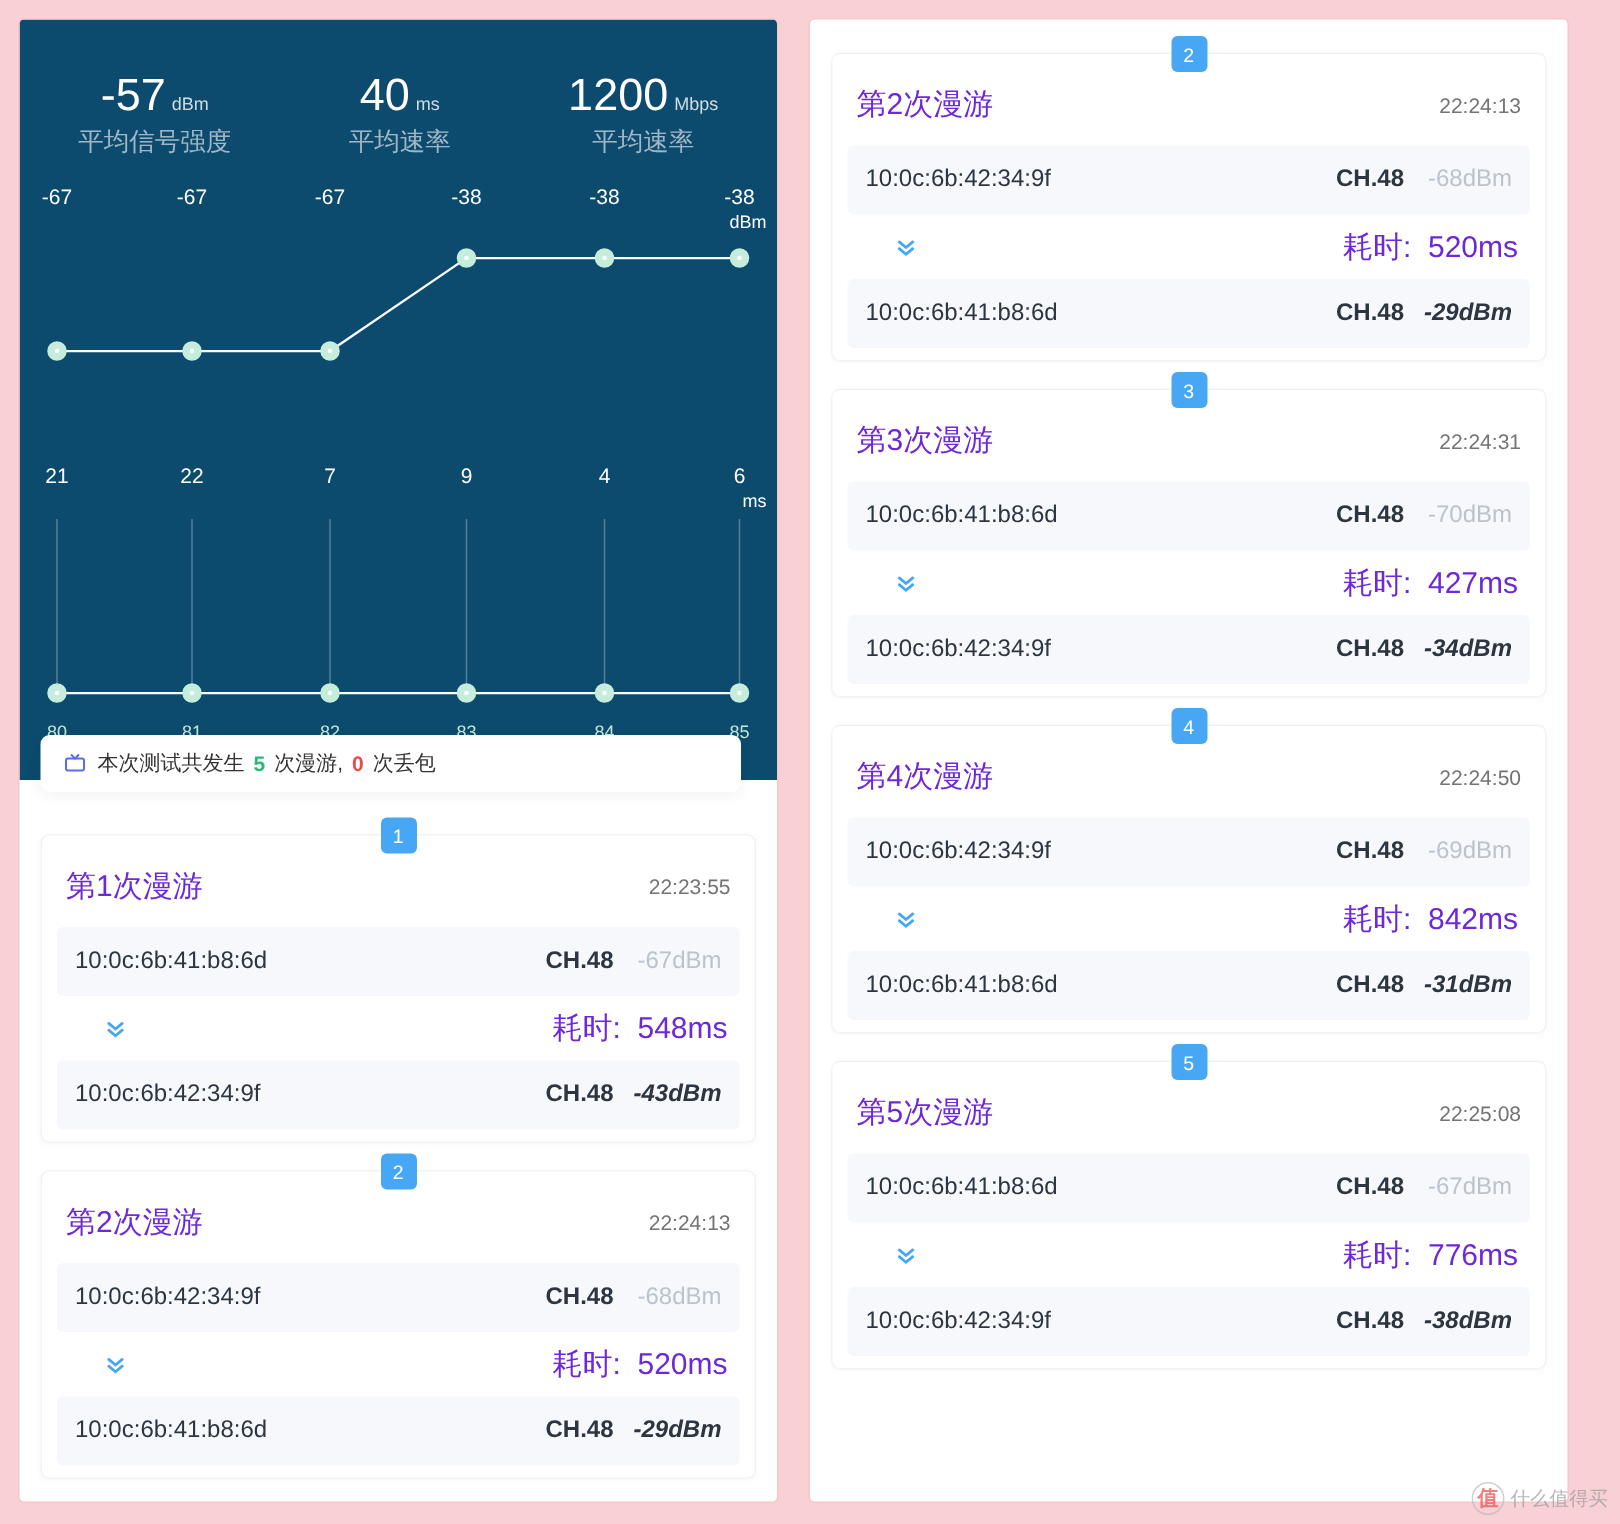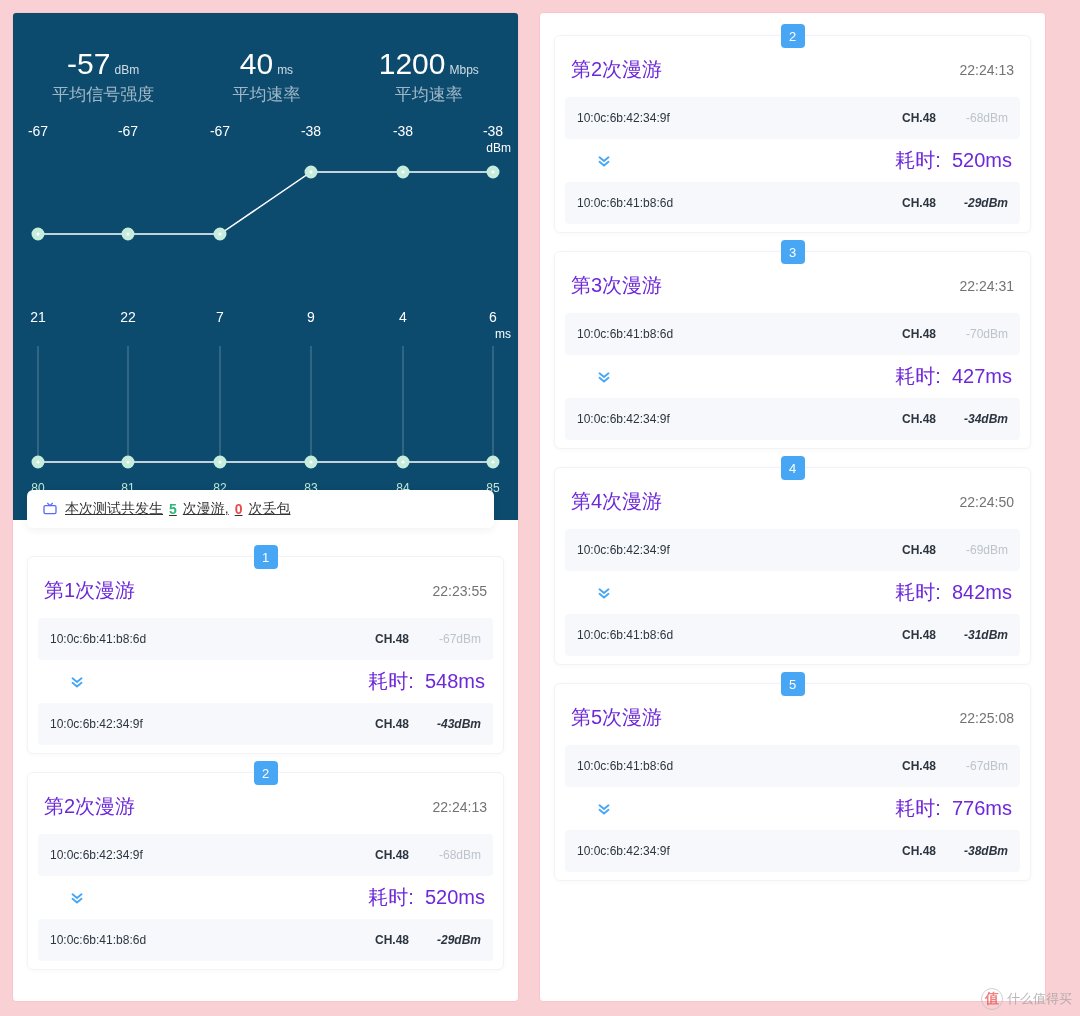--- a/index.html
+++ b/index.html
@@ -20,35 +20,35 @@
 .chart-wrap { position: relative; height: 380px; }
 svg.chart { width: 100%; height: 100%; }
 .axis-lbl { fill: #fff; font-size: 14px; text-anchor: middle; }
 .unit-lbl { fill: #fff; font-size: 12px; text-anchor: end; }
 .tick-lbl { fill: #bfe9d4; font-size: 12px; text-anchor: middle; }
 .chart-line { stroke: #fff; stroke-width: 1.5; fill: none; }
 .chart-dot { fill: #fff; stroke: #c6eddc; stroke-width: 5; }
 .grid-v { stroke: rgba(255,255,255,.3); stroke-width: 1; }
 
 
-.summary { position: absolute; left: 14px; right: 24px; bottom: -8px; background: #fff; border-radius: 6px; padding: 10px 14px; box-shadow: 0 2px 10px rgba(0,0,0,.06); display: flex; align-items: center; gap: 6px; font-size: 14px; color: #333; text-decoration: underline; }
+.summary { position: absolute; left: 14px; right: 24px; bottom: -8px; background: #fff; border-radius: 6px; padding: 10px 14px; box-shadow: 0 2px 10px rgba(0,0,0,.06); display: flex; align-items: center; gap: 6px; font-size: 14px; color: #333; }
 .summary .ico { width: 18px; height: 16px; display: inline-block; position: relative; }
 .summary .ico svg { width: 100%; height: 100%; }
 .summary .a { color: #2bb876; font-weight: 600; }
 .summary .b { color: #e84b4b; font-weight: 600; }
 
 
 .cards { padding: 18px 14px 10px 14px; }
 .card { background: #fff; border: 1px solid #f1f3f7; border-radius: 6px; margin-bottom: 18px; padding-bottom: 4px; box-shadow: 0 1px 4px rgba(0,0,0,.03); }
 .badge-wrap { display: flex; justify-content: center; margin-top: -12px; }
 .badge { background: #47a7f4; color: #fff; font-size: 13px; width: 24px; height: 24px; border-radius: 4px; display: flex; align-items: center; justify-content: center; }
 .card-head { display: flex; justify-content: space-between; align-items: center; padding: 8px 16px 10px 16px; }
 .card-head .title { font-size: 20px; color: #6d28d9; text-align: center; }
 .card-head .time { font-size: 14px; color: #737373; }
-.row { background: #f6f8fb; margin: 4px 10px; border-radius: 4px; padding: 14px 12px; display: flex; justify-content: space-between; align-items: center; font-size: 12px; }
+.row { background: #f6f8fb; margin: 4px 10px; border-radius: 4px; padding: 14px 12px; display: flex; justify-content: space-between; align-items: center; font-size: 16px; }
 .row .mac { color: #2d3540; font-weight: 500; flex: 1 1 auto; }
 .row .ch { color: #2d3540; font-weight: 600; width: 72px; text-align: right; }
 .row .dbm { color: #bdc3cc; width: 72px; text-align: right; }
 .row .dbm.strong { color: #2d3540; font-weight: 600; font-style: italic; }
 .mid { display: flex; align-items: center; justify-content: space-between; padding: 4px 18px 4px 40px; }
 .chev { color: #47a7f4; display: flex; flex-direction: column; align-items: center; line-height: .5; }
 .chev svg { width: 18px; height: 18px; }
 .latency { color: #6d28d9; font-size: 20px; }
 
 .watermark { position: fixed; right: 8px; bottom: 6px; display: flex; align-items: center; gap: 4px; color: #999; font-size: 13px; opacity: .7; }

